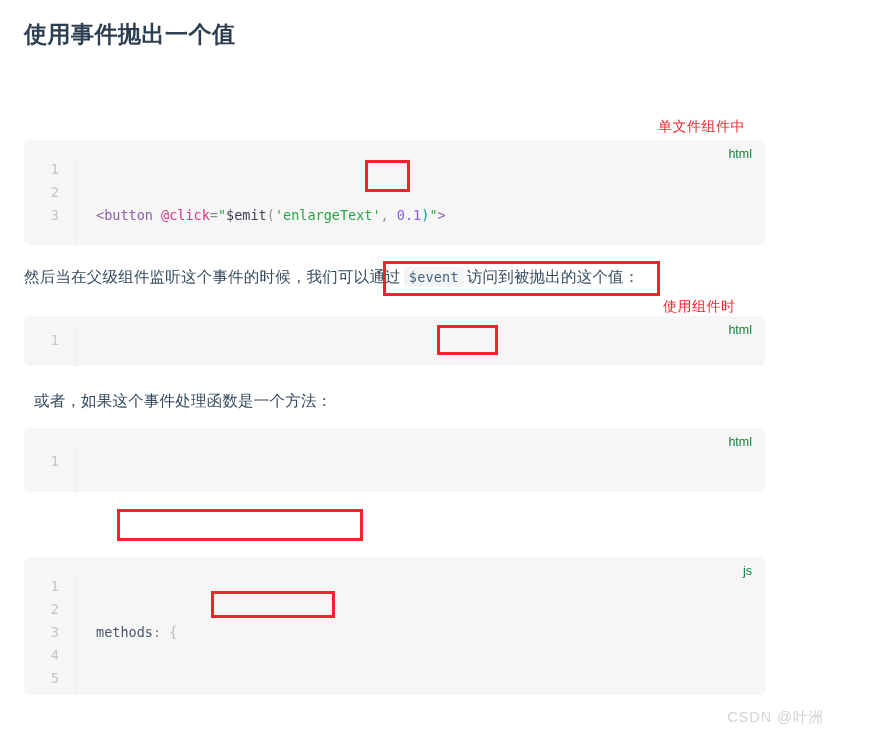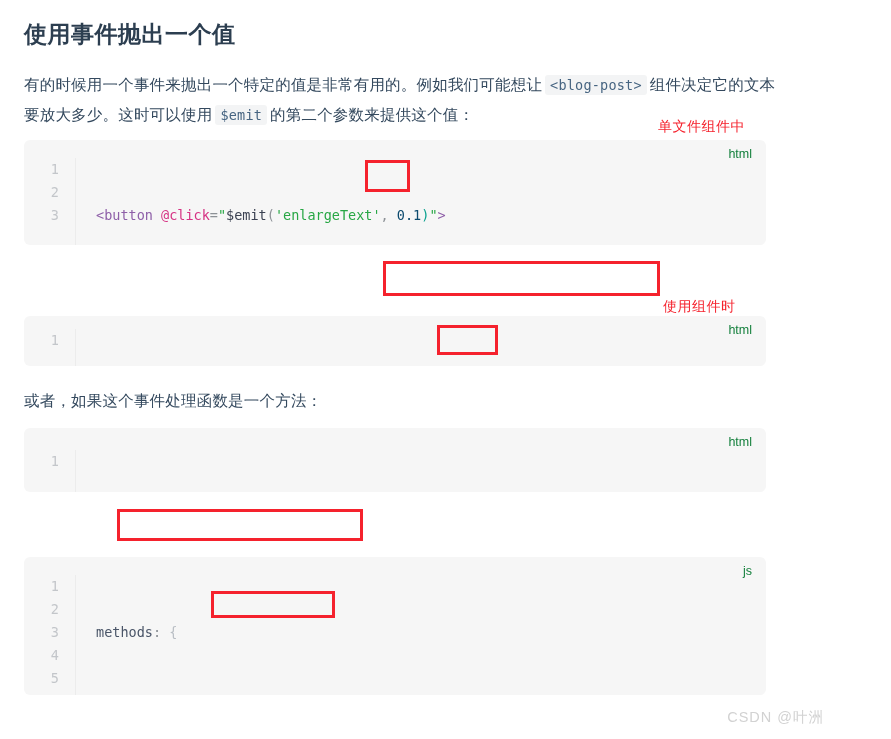--- a/index.html
+++ b/index.html
@@ -99,21 +99,21 @@
     color: #3b4252;
     flex: 1 1 auto;
   }
   .codelines div { height: 23px; }
 
   
   .t-tag   { color: #8e5fa8; margin-top: 29px; }
   .t-attr  { color: #d63384; }
   .t-str   { color: #28a745; }
   .t-punc  { color: #8c9196; }
-  .t-num   { color: #0c4a6e; }
+  .t-num   { color: #8b5cf6; }
   .t-plain { color: #3b4252; }
   .t-fn    { color: #e8863b; }
   .t-op    { color: #0aa18f; }
   .t-brace { color: #b9bec4; }
   .t-prop  { color: #4a5568; text-align: right; }
 
   
   .redbox {
     position: absolute;
     border: 3px solid #f5222d;
@@ -130,23 +130,20 @@
     letter-spacing: 1px;
   }
 </style>
 </head>
 <body>
 
 <div class="page">
 
   <div class="h2">使用事件抛出一个值</div>
 
-  <div class="para" style="top:70px; left:24px; width:760px;">
-    <span>有的时候用一个事件来抛出一个特定的值是非常有用的。例如我们可能想让</span><span class="ic">&lt;blog-post&gt;</span><span>组件决定它的</span><span>文本要放大多少。这时可以使用</span><span class="ic">$emit</span><span>的第二个参数来提供这个值：</span>
-  </div>
 
   <div class="red-note" style="left:658px; top:118px;">单文件组件中</div>
 
   <div class="codeblock" style="top:140px; width:742px; height:105px;">
     <div class="lang">html</div>
     <div class="code-inner">
       <div class="gutter">
         <div>1</div>
         <div>2</div>
         <div>3</div>
@@ -154,40 +151,43 @@
       <div class="codelines">
         <div><span class="t-tag">&lt;button</span> <span class="t-attr">@click</span><span class="t-punc">=</span><span class="t-str">"</span><span class="t-plain">$emit</span><span class="t-punc">(</span><span class="t-str">'enlargeText'</span><span class="t-punc">,</span> <span class="t-num">0.1</span><span class="t-op">)</span><span class="t-str">"</span><span class="t-tag">&gt;</span></div>
         
         
       </div>
     </div>
   </div>
 
   <div class="redbox" style="left:365px; top:160px; width:45px; height:32px;"></div>
 
+  <div class="para" style="top:262px; left:24px; width:780px; white-space:nowrap;">
+    <span>然后当在父级组件监听这个事件的时候，我们可以通过</span><span class="ic">$event</span><span>访问到被抛出的这个值：</span>
+  </div>
 
   <div class="redbox" style="left:383px; top:261px; width:277px; height:35px;"></div>
 
   <div class="red-note" style="left:663px; top:298px;">使用组件时</div>
 
   <div class="codeblock" style="top:316px; width:742px; height:50px;">
     <div class="lang">html</div>
     <div class="code-inner" style="padding-top:13px; padding-bottom:13px;">
       <div class="gutter">
         <div>1</div>
       </div>
       <div class="codelines">
         
       </div>
     </div>
   </div>
 
   <div class="redbox" style="left:437px; top:325px; width:61px; height:30px;"></div>
 
-  <div class="para" style="top:386px; left:24px; white-space:nowrap;text-align:center;">或者，如果这个事件处理函数是一个方法：</div>
+  <div class="para" style="top:386px; left:34px; white-space:nowrap;text-align:center;">或者，如果这个事件处理函数是一个方法：</div>
 
   <div class="codeblock" style="top:428px; width:742px; height:64px;">
     <div class="lang">html</div>
     <div class="code-inner" style="padding-top:22px; padding-bottom:14px;">
       <div class="gutter">
         <div>1</div>
       </div>
       <div class="codelines">
         
       </div>

